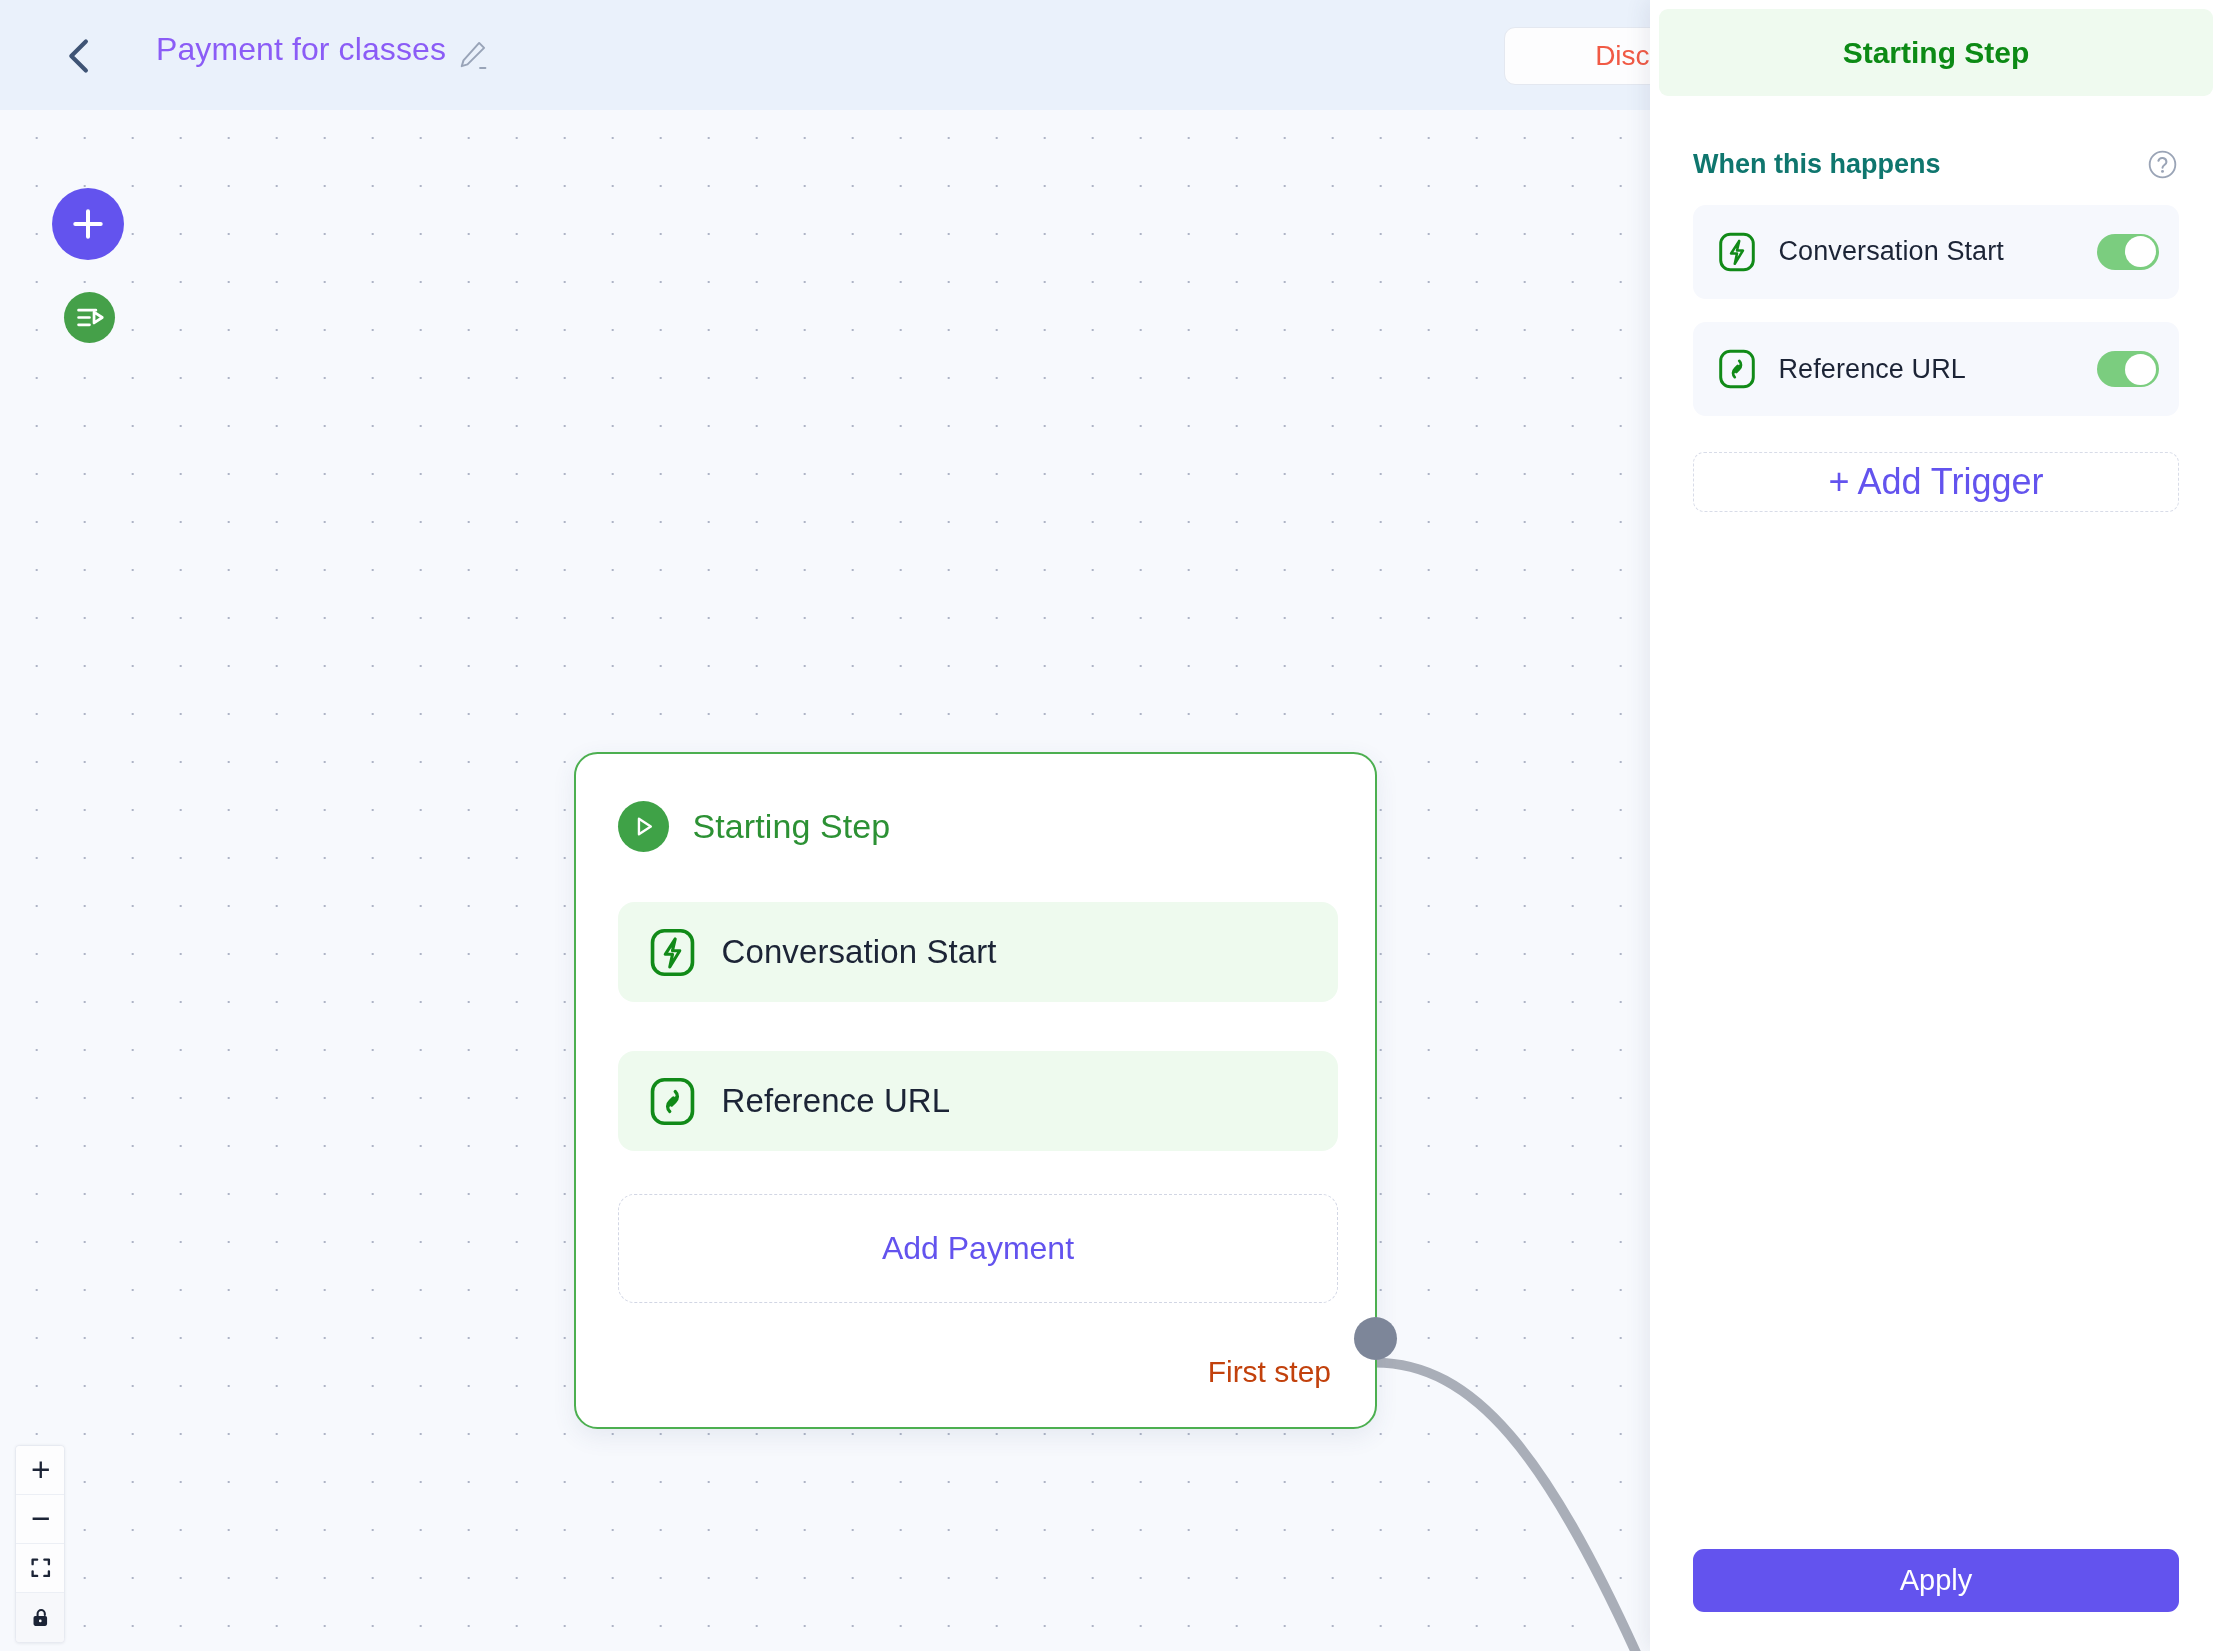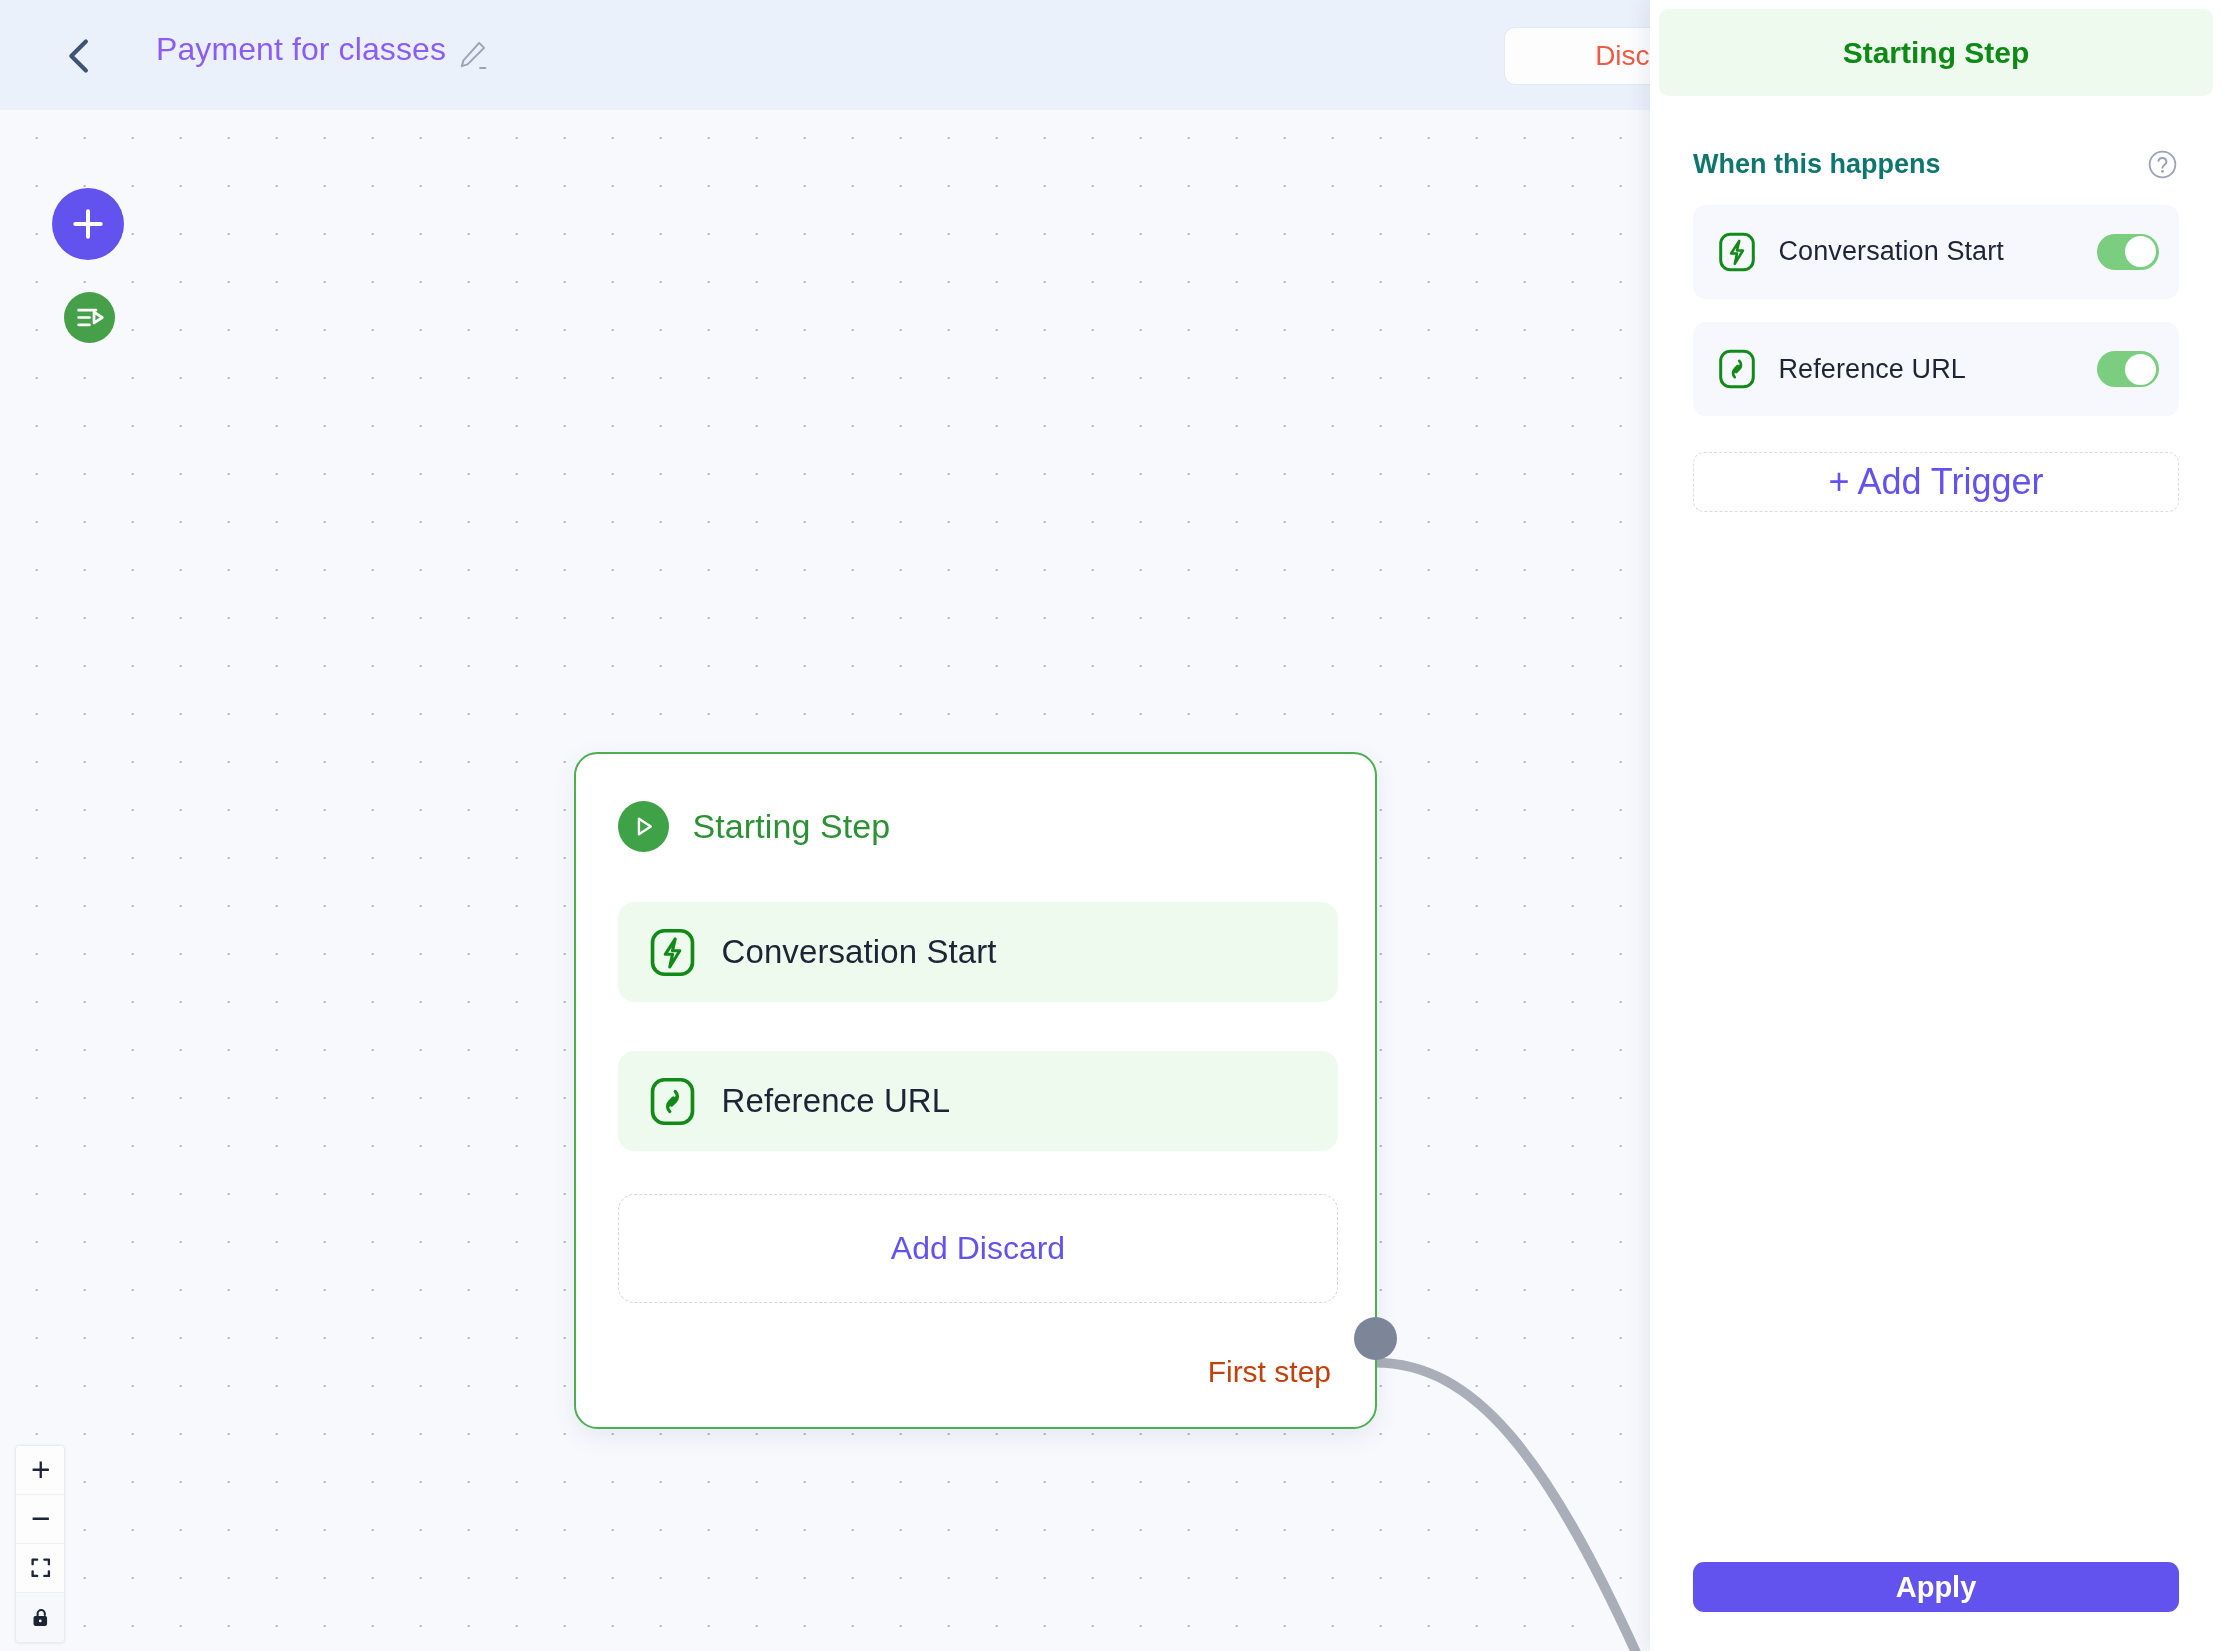--- a/index.html
+++ b/index.html
@@ -309,27 +309,26 @@
     border-radius: 11px;
     display: flex; align-items: center; justify-content: center;
     cursor: pointer;
   }
   #panel-add-trigger span {
     font-size: 36px;
     color: #6353ee;
   }
   #apply-btn {
     margin: 0 43px 40px 43px;
-    height: 50px;
+    height: 63px;
     background: #6353ee;
     border-radius: 11px;
     display: flex; align-items: center; justify-content: center;
     cursor: pointer;
     flex: none;
-    font-weight: bold;
   }
   #apply-btn span {
     font-size: 29px;
     color: #ffffff;
   }
 </style>
 </head>
 <body>
 
 <div id="app">
@@ -366,21 +365,21 @@
           <rect x="5" y="3" width="44" height="48" rx="13" fill="none" stroke="#118a18" stroke-width="4"></rect>
           <path d="M30 16 a7.5 7.5 0 0 1 0 11 l-4 4" fill="none" stroke="#118a18" stroke-width="3.6" stroke-linecap="round"></path>
           <path d="M24 38 a7.5 7.5 0 0 1 0 -11 l4 -4" fill="none" stroke="#118a18" stroke-width="3.6" stroke-linecap="round"></path>
           <path d="M22.5 31.5 L31.5 22.5" fill="none" stroke="#118a18" stroke-width="3.6" stroke-linecap="round"></path>
         </svg>
       </span>
       <span class="trigger-label">Reference URL</span>
     </div>
 
     <div id="card-add-trigger">
-      <span>Add Discard</span>
+      <span>Add Payment</span>
     </div>
 
     <div id="first-step-label">First step</div>
     <div id="node-handle"></div>
   </div>
 
   <div id="add-node-fab">
     <svg width="40" height="40" viewBox="0 0 44 44">
       <path d="M22 8 V36 M8 22 H36" stroke="#ffffff" stroke-width="4.4" stroke-linecap="round"></path>
     </svg>

